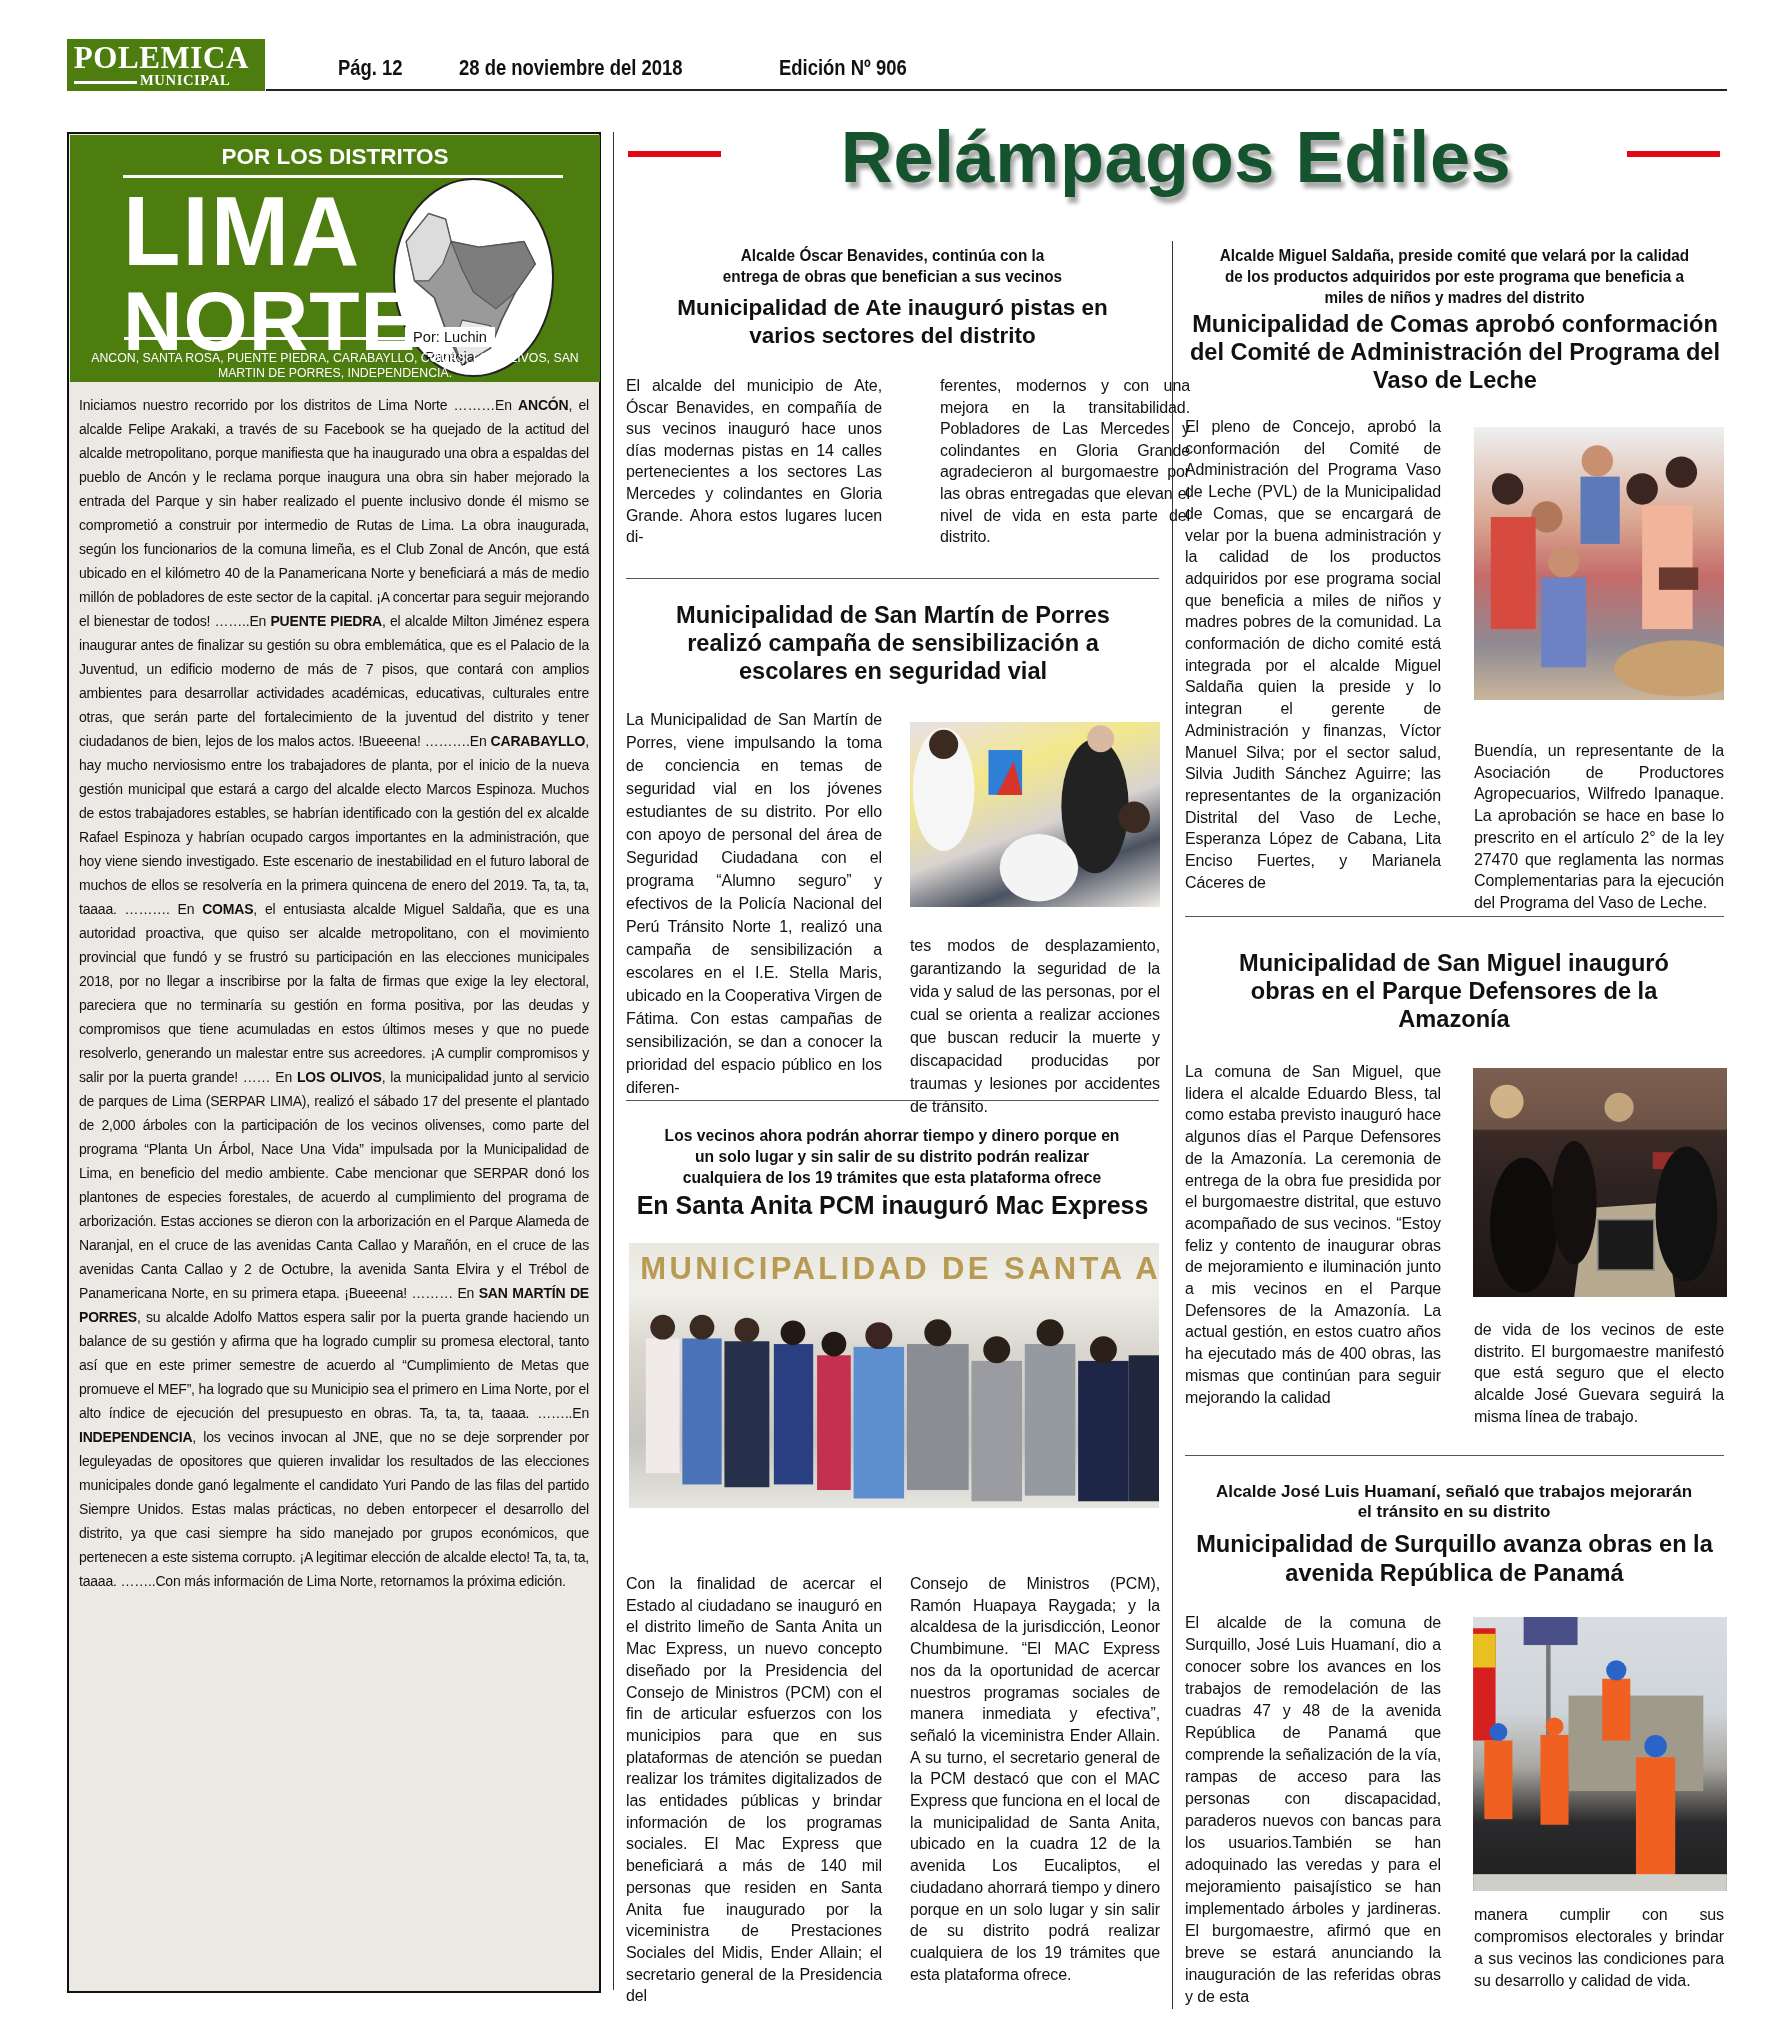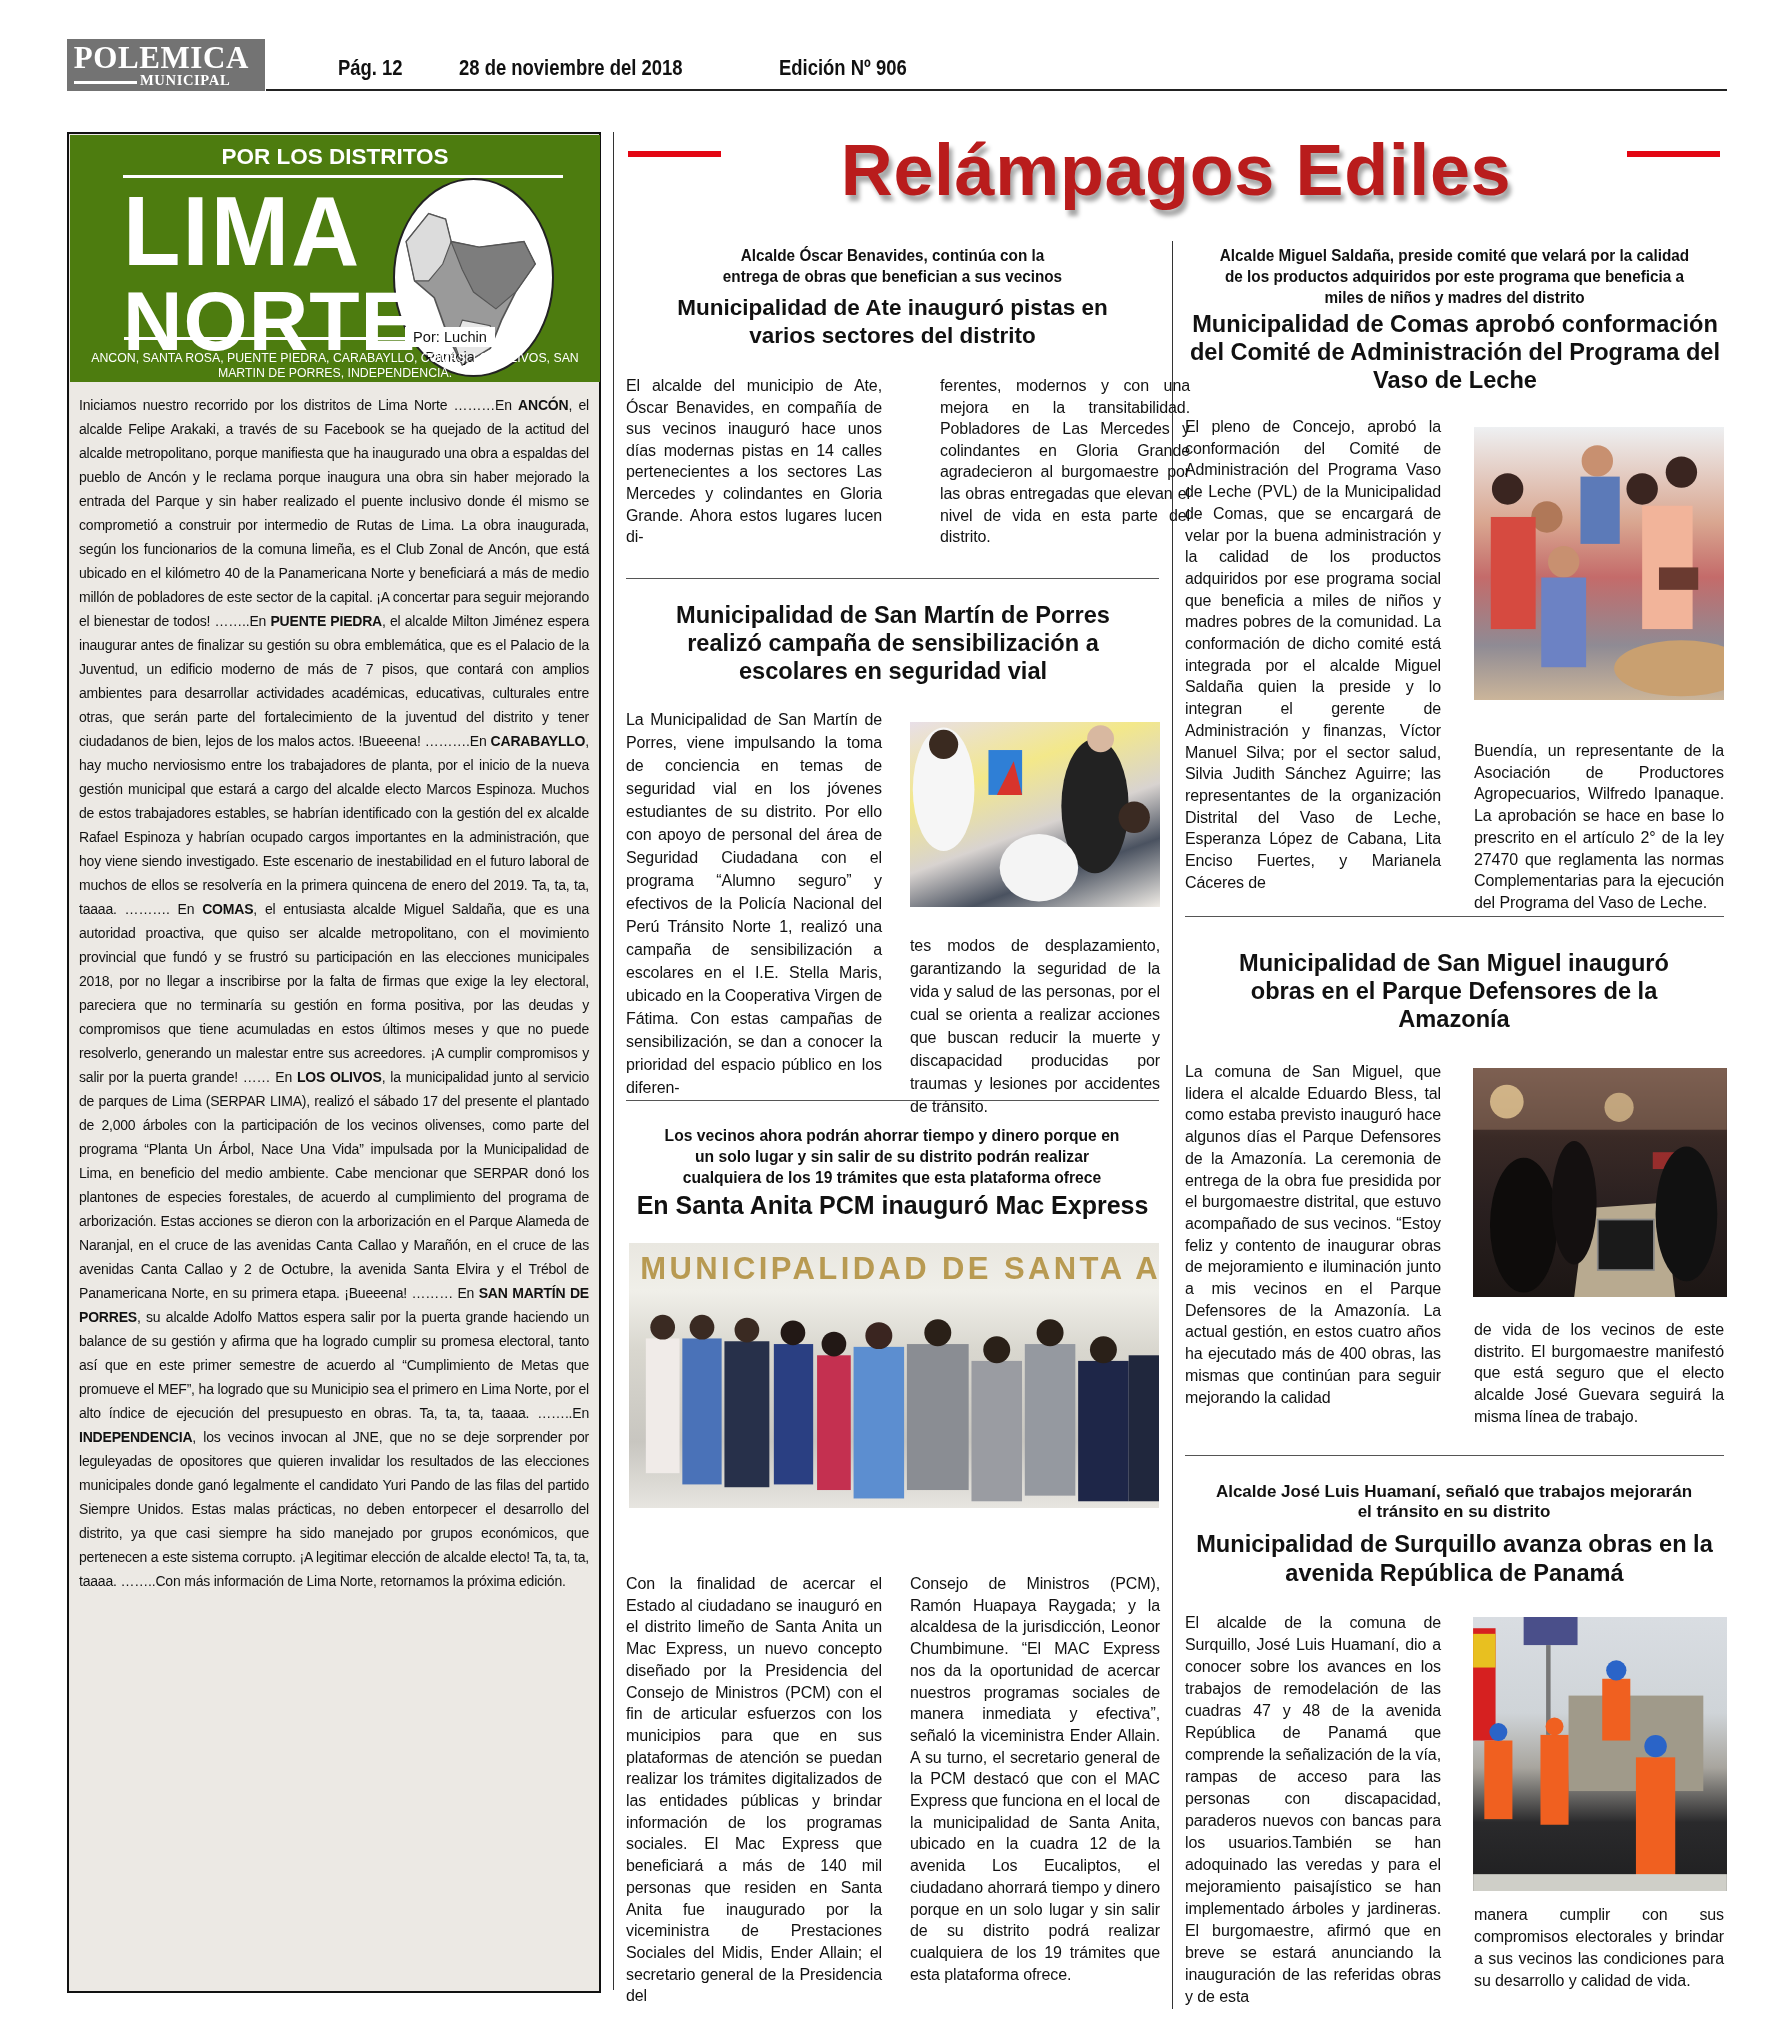--- a/index.html
+++ b/index.html
@@ -1,19 +1,19 @@
 <!DOCTYPE html>
 <html style="font-size:9px"><head>
 <meta charset="utf-8">
 <style>
   html,body{margin:0;padding:0;background:#fff;}
   body{width:1790px;height:2035px;position:relative;overflow:hidden;font-family:"Liberation Sans",sans-serif;color:#111;}
   .abs{position:absolute;}
   
-  .logo{left:67px;top:39px;width:198px;height:52px;background:#737373;color:#fff;font-family:"Liberation Serif",serif;font-weight:bold;}
+  .logo{left:67px;top:39px;width:198px;height:52px;background:#4d7c0f;color:#fff;font-family:"Liberation Serif",serif;font-weight:bold;}
   .logo .l1{position:absolute;left:6.7px;top:2.2px;font-size:31px;letter-spacing:0.6px;line-height:31px;transform:scaleY(1.05);}
   .logo .bar{position:absolute;left:6.7px;top:42px;width:63px;height:3.4px;background:#fff;}
   .logo .l2{position:absolute;left:73px;top:34px;font-size:14.6px;line-height:15.7px;letter-spacing:0.6px;}
   .meta{top:54px;font-weight:bold;font-size:22.5px;line-height:27px;transform:scaleX(0.82);transform-origin:left top;}
   .hrule{left:266px;top:89px;width:1461px;height:2.2px;background:#222;}
   
   .leftbox{left:67px;top:132px;width:530px;height:1857px;border:2.2px solid #111;background:#ece9e4;}
   .lhead{left:70px;top:135px;width:530px;height:247px;background:#4d7c0f;color:#fff;text-align:center;}
   .lhead .por{position:absolute;left:0;width:530px;top:9px;font-weight:bold;font-size:22.5px;line-height:25px;}
   .lhead .rule1{position:absolute;left:53px;top:40px;width:440px;height:3.4px;background:#fff;}
@@ -23,21 +23,21 @@
   .lhead .rule2{position:absolute;left:54px;top:202px;width:314px;height:3.4px;background:#fff;}
   .lhead .byline{position:absolute;left:335px;top:192px;width:90px;height:20px;background:#fff;color:#111;font-size:14.6px;line-height:20px;text-align:center;}
   .lhead .dists{position:absolute;left:0;width:530px;top:216px;font-size:12.3px;line-height:14.6px;}
   .lbody{left:79px;top:393px;width:510px;font-size:14px;line-height:24px;text-align:justify;letter-spacing:-0.2px;}
   .lbody b{font-weight:bold;}
   
   .vsep{width:1.1px;background:#333;}
   
   .title{left:626px;top:112px;width:1100px;height:84px;}
   .title .dash{position:absolute;top:39px;height:5.6px;background:#e30613;width:93px;}
-  .title .txt{position:absolute;left:0;width:1100px;top:16px;text-align:center;color:#b91c1c;font-weight:bold;font-size:72px;line-height:84px;text-shadow:3.4px 5.6px 4.5px rgba(0,0,0,0.35);letter-spacing:0.6px;}
+  .title .txt{position:absolute;left:0;width:1100px;top:3px;text-align:center;color:#14532d;font-weight:bold;font-size:72px;line-height:84px;text-shadow:3.4px 5.6px 4.5px rgba(0,0,0,0.35);letter-spacing:0.6px;}
   
   .kicker{font-weight:bold;text-align:center;font-size:17px;line-height:21.3px;transform:scaleX(0.9);}
   .headline{font-weight:bold;text-align:center;font-size:22.5px;line-height:28px;}
   .body{font-size:16px;line-height:21.6px;text-align:justify;letter-spacing:-0.1px;}
   .hsep{height:1.1px;background:#555;}
   .photo{overflow:hidden;}
 </style>
 </head>
 <body>
 

